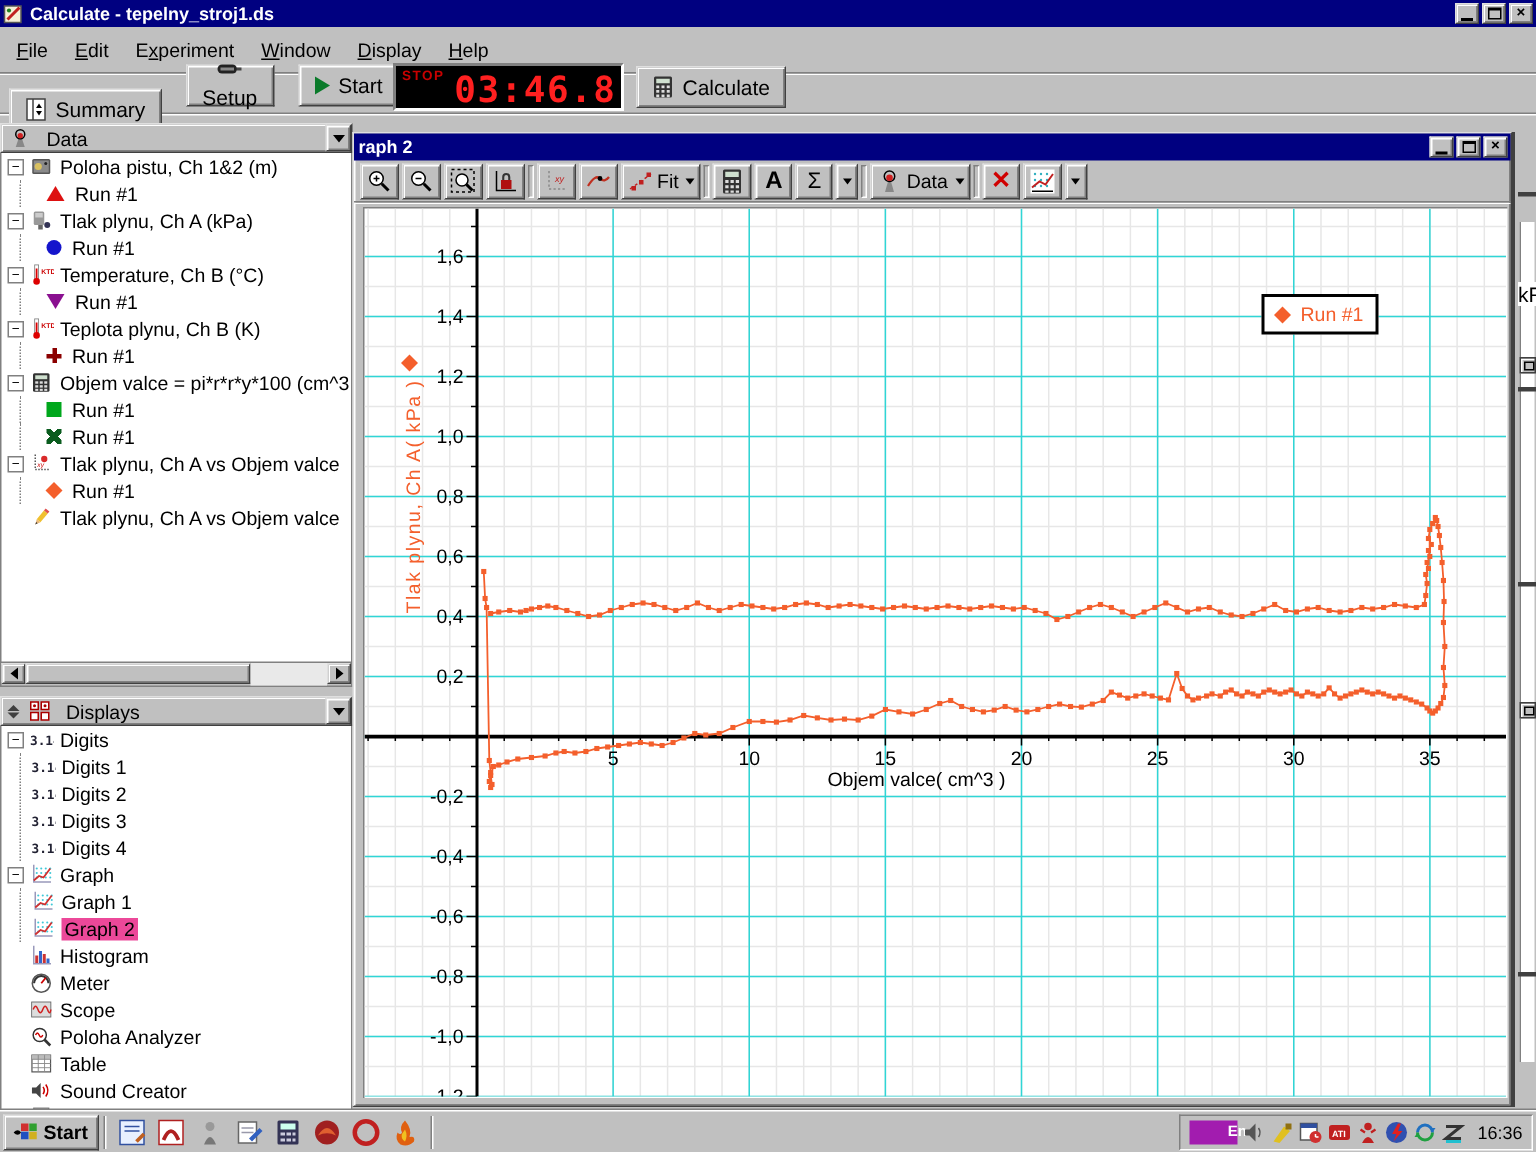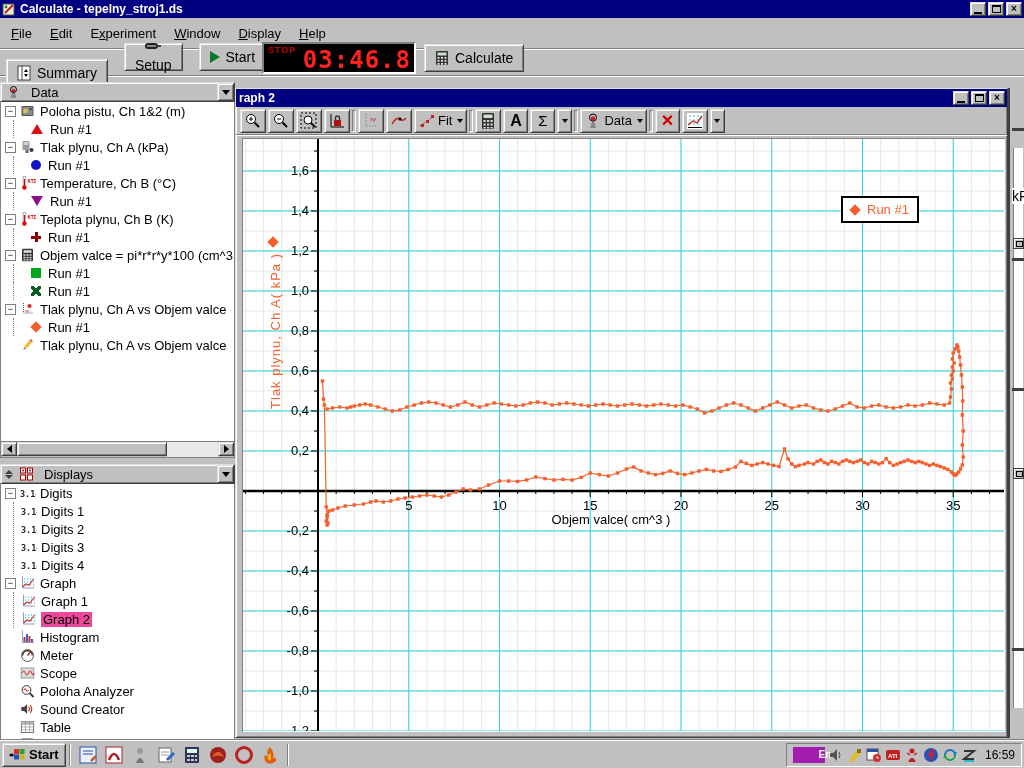--- a/index.html
+++ b/index.html
@@ -578,36 +578,36 @@
             <line x1="9.2" y1="9.2" x2="13" y2="13" stroke="#333" stroke-width="1.8"></line>
             <path d="M3.2 6 Q4.4 3.2 5.6 6 T8 6" stroke="#c00" fill="none"></path>
           </svg>
         </span>
         <span class="tlabel">Poloha Analyzer</span>
       </div>
       <div class="trow">
         <span class="exp-sp"></span>
         <span class="ticon">
           <svg viewBox="0 0 14 14">
-            <polygon points="0.8,5 3.6,5 6.6,2 6.6,12 3.6,9 0.8,9" fill="#444"></polygon>
-            <path d="M8.2 4.6 Q9.8 7 8.2 9.4 M10 3 Q12.8 7 10 11" stroke="#c00" fill="none"></path>
-          </svg>
-        </span>
-        <span class="tlabel">Sound Creator</span>
-      </div>
-      <div class="trow">
-        <span class="exp-sp"></span>
-        <span class="ticon">
-          <svg viewBox="0 0 14 14">
             <rect x="0.8" y="1.4" width="12.4" height="11.2" fill="#fff" stroke="#555" stroke-width="0.8"></rect>
             <rect x="0.8" y="1.4" width="12.4" height="2.8" fill="#bbb"></rect>
             <path d="M0.8 4.2 H13.2 M0.8 7 H13.2 M0.8 9.8 H13.2 M5 1.4 V12.6 M9.2 1.4 V12.6" stroke="#888" stroke-width="0.6"></path>
           </svg>
         </span>
         <span class="tlabel">Table</span>
+      </div>
+      <div class="trow">
+        <span class="exp-sp"></span>
+        <span class="ticon">
+          <svg viewBox="0 0 14 14">
+            <polygon points="0.8,5 3.6,5 6.6,2 6.6,12 3.6,9 0.8,9" fill="#444"></polygon>
+            <path d="M8.2 4.6 Q9.8 7 8.2 9.4 M10 3 Q12.8 7 10 11" stroke="#c00" fill="none"></path>
+          </svg>
+        </span>
+        <span class="tlabel">Sound Creator</span>
       </div>
       <div class="trow">
         <span class="exp-sp"></span>
         <span class="ticon">
           <svg viewBox="0 0 14 14">
             <rect x="2" y="0.8" width="10" height="12.4" fill="#fff" stroke="#666" stroke-width="0.8"></rect>
             <path d="M4 3.6 H10 M4 5.6 H10" stroke="#99a" stroke-width="0.7"></path>
             <path d="M4 10.6 L6.4 8.4 L8 9.6 L10 7.2" stroke="#c03030" fill="none" stroke-width="0.9"></path>
           </svg>
         </span>
@@ -1320,15 +1320,15 @@
           <polygon points="13,8 11,5 15,5" fill="#2070c0"></polygon>
           <polygon points="3,8 1,11 5,11" fill="#20a040"></polygon>
         </svg>
       </span>
     <span class="tricon">
         <svg viewBox="0 0 16 16">
           <path d="M3 4 H13 L3 12 H13" stroke="#333" stroke-width="2" fill="none"></path>
           <rect x="3" y="13" width="10" height="2" fill="#20c0d0"></rect>
         </svg>
       </span>
-    <span id="clock">16:59</span>
+    <span id="clock">16:36</span>
   </span>
 </div>
 
 </body></html>

